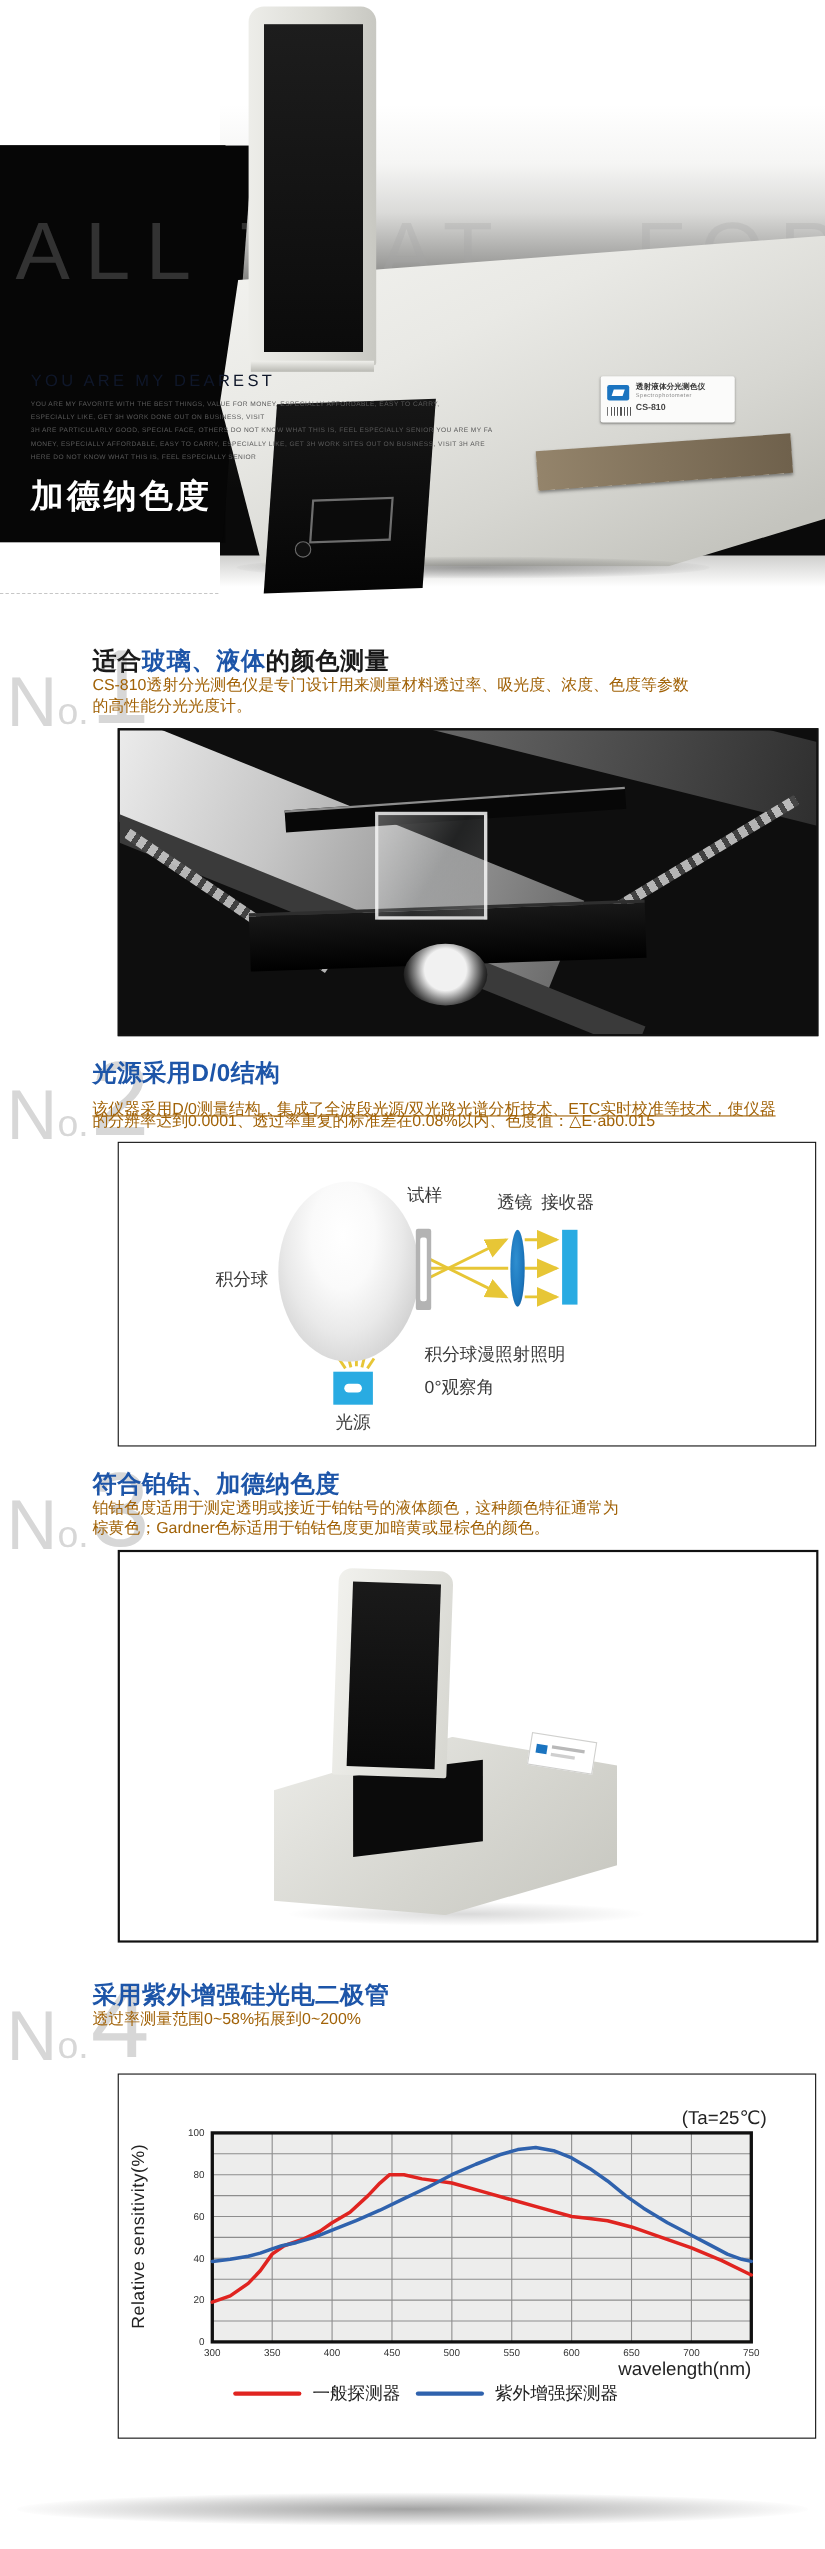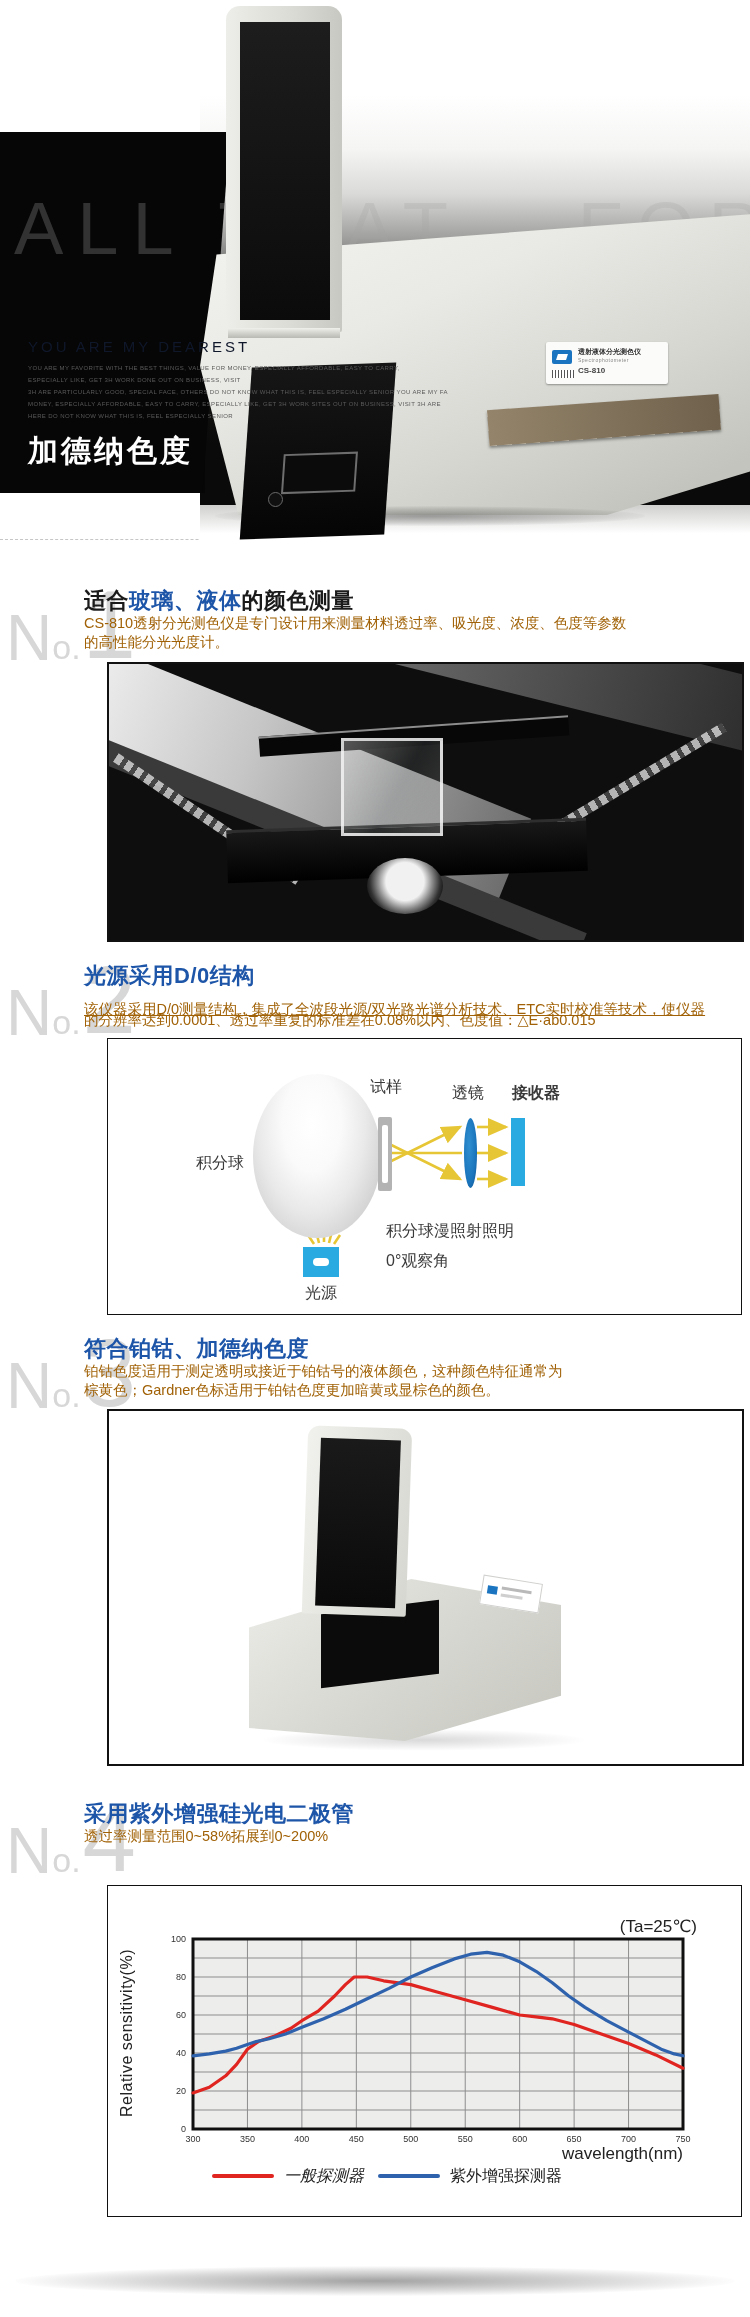--- a/index.html
+++ b/index.html
@@ -120,21 +120,21 @@
   #s4 .imgbox{top:86px;height:330px;border:1.5px solid #111;overflow:hidden;}
   .ch-annot{position:absolute;right:44px;top:30px;font-size:17px;color:#222;}
   .ch-ylabel{position:absolute;left:-76px;top:138px;width:190px;transform:rotate(-90deg);text-align:center;
     font-size:16px;color:#222;letter-spacing:.5px;}
   .ch-xlabel{position:absolute;left:365px;top:258px;width:210px;text-align:right;font-size:17px;color:#222;}
   .ch-svg{position:absolute;left:0;top:0;width:633px;height:330px;}
   .legend{position:absolute;left:0;top:276px;width:633px;height:30px;}
   .lg-line{position:absolute;top:12px;width:62px;height:4px;border-radius:2px;}
   .lg-red{left:104px;} .lg-blue{left:270px;}
   .lg-text{position:absolute;top:4px;font-size:16px;color:#222;white-space:nowrap;}
-  .lg-t-red{left:176px;font-style:italic;} .lg-t-blue{left:342px;}
+  .lg-t-red{left:176px;} .lg-t-blue{left:342px;}
 
   .page-shadow{position:absolute;left:15px;top:2266px;width:720px;height:30px;border-radius:50%;
     background:radial-gradient(ellipse at center,rgba(70,70,70,.5) 0%,rgba(110,110,110,.26) 45%,rgba(255,255,255,0) 72%);}
 </style>
 </head>
 <body>
 
 <div class="page">
 
   <section class="hero">
@@ -233,21 +233,21 @@
         </g>
       </svg>
       <div class="dg-sphere"></div>
       <div class="dg-sample"></div>
       <div class="dg-lens"></div>
       <div class="dg-recv"></div>
       <div class="dg-src"></div>
       <div class="dg-label" style="left:88px;top:114px;">积分球</div>
       <div class="dg-label" style="left:262px;top:38px;">试样</div>
       <div class="dg-label" style="left:344px;top:44px;">透镜</div>
-      <div class="dg-label" style="left:404px;top:44px;font-weight:bold;">接收器</div>
+      <div class="dg-label" style="left:384px;top:44px;">接收器</div>
       <div class="dg-label" style="left:197px;top:244px;">光源</div>
       <div class="dg-note" style="left:278px;top:182px;">积分球漫照射照明</div>
       <div class="dg-note" style="left:278px;top:212px;">0°观察角</div>
     </div>
   </section>
 
   <section class="sec" id="s3">
     <div class="no">
       <span class="no-n">N</span>
         <span class="no-o">o.</span>

